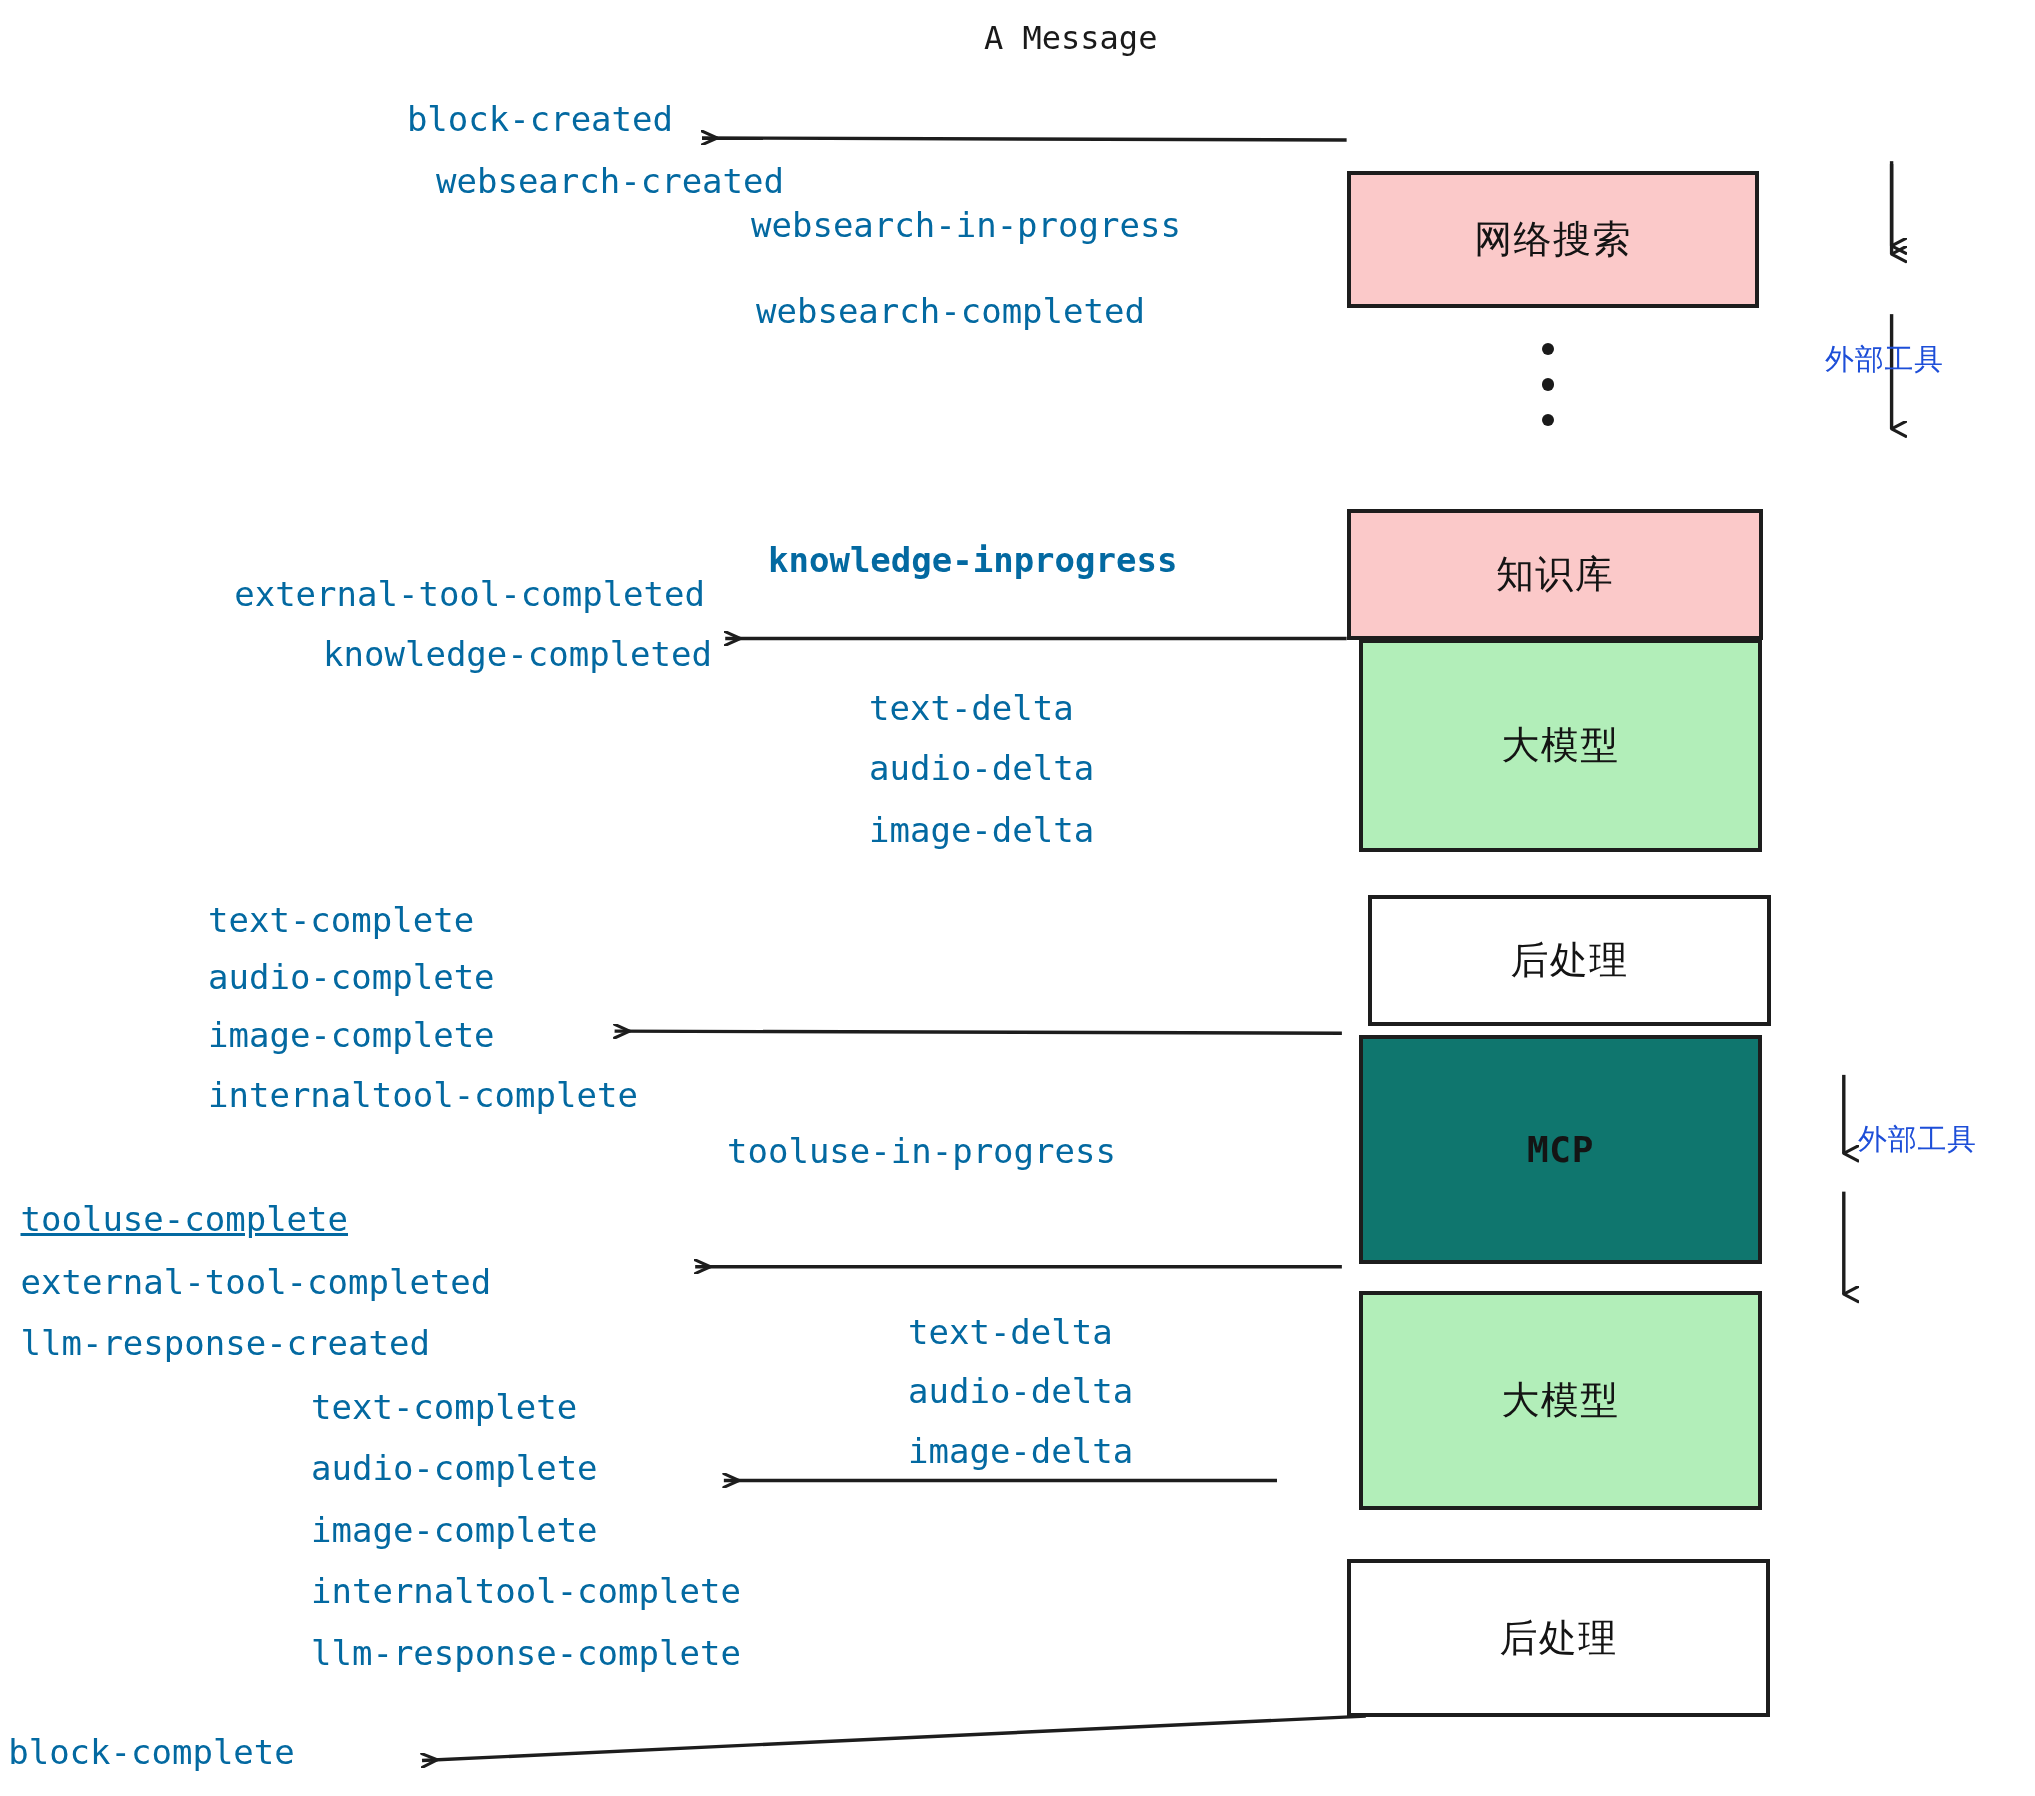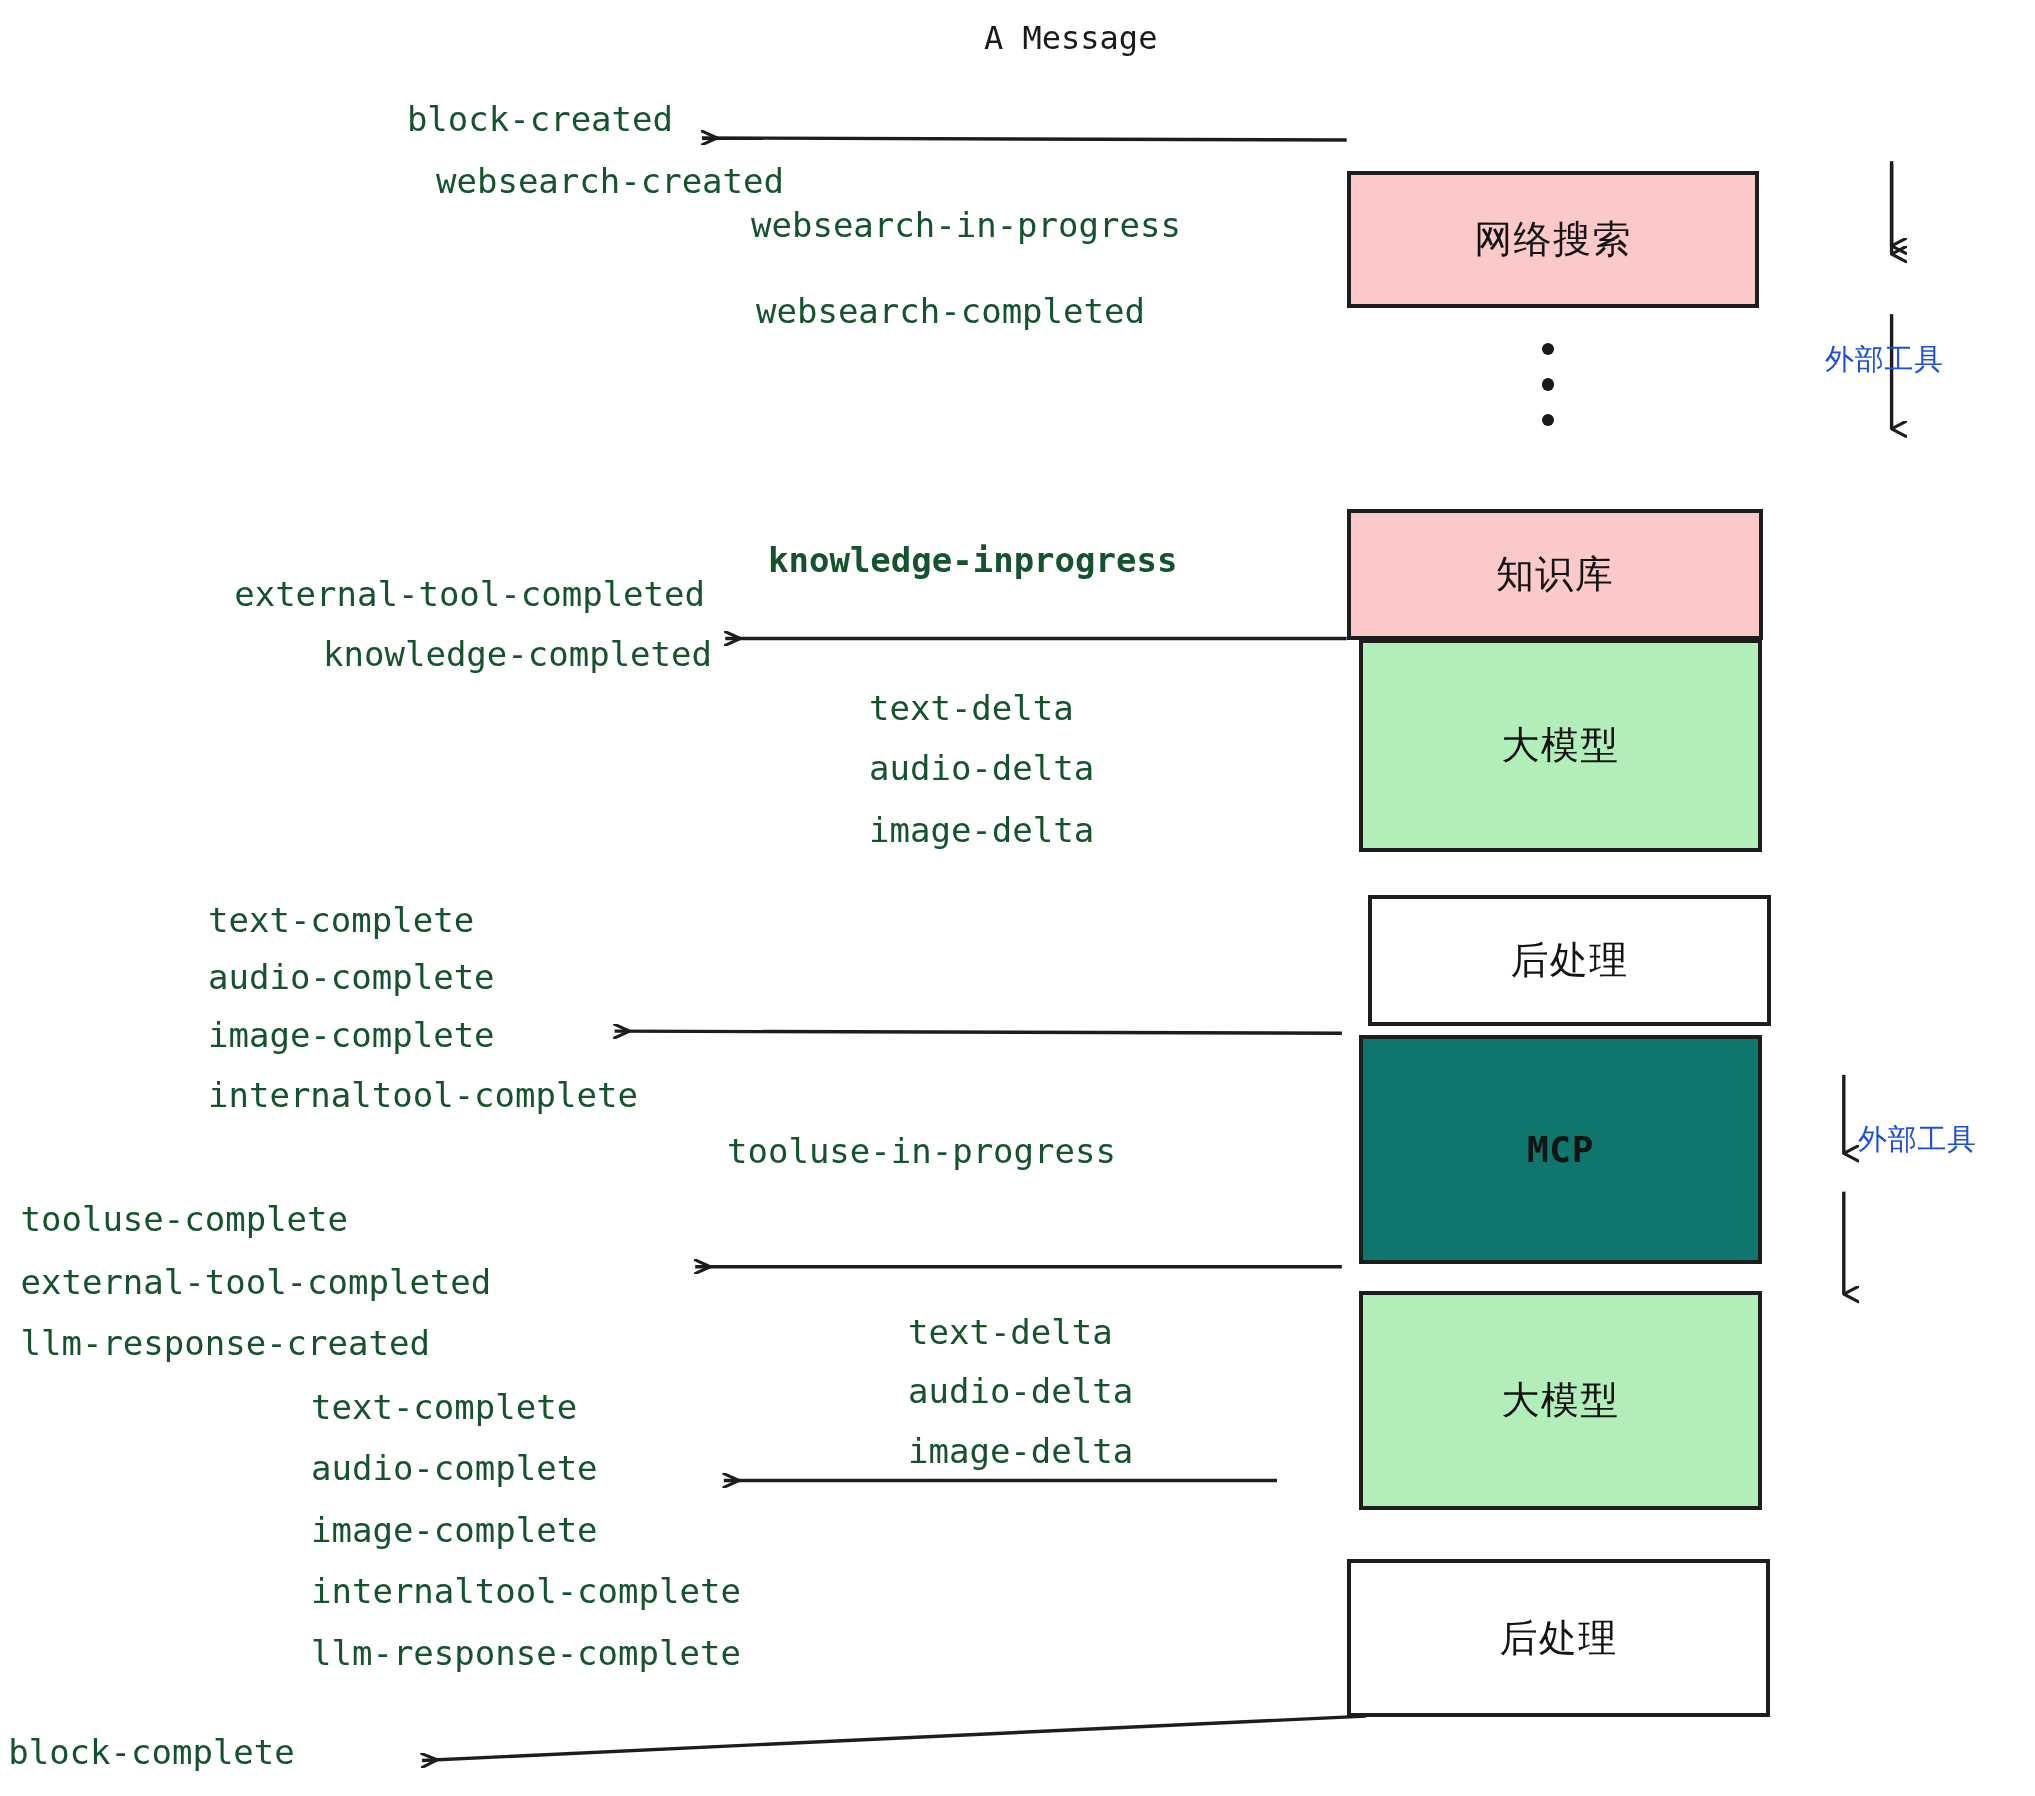--- a/index.html
+++ b/index.html
@@ -15,21 +15,21 @@
     overflow: hidden;
     font-family: "DejaVu Sans Mono", monospace;
   }
   
   .evt {
     position: absolute;
     font-family: "DejaVu Sans Mono", "Liberation Mono", monospace;
     font-size: 34px;
     line-height: 1;
     letter-spacing: 0px;
-    color: #14532d;
+    color: #0369a1;
     white-space: nowrap;
   }
   .evt.r { transform: translateX(-100%); }
   .title {
     position: absolute;
     font-family: "DejaVu Sans Mono", "Liberation Mono", monospace;
     font-size: 32px;
     color: #1a1a1a;
     white-space: nowrap;
   }
@@ -169,21 +169,21 @@
   <div class="evt" style="left:869px; top:751px;">audio-delta</div>
   <div class="evt" style="left:869px; top:813px;">image-delta</div>
 
   <div class="evt" style="left:208px; top:903px;">text-complete</div>
   <div class="evt" style="left:208px; top:960px;">audio-complete</div>
   <div class="evt" style="left:208px; top:1018px;">image-complete</div>
   <div class="evt" style="left:208px; top:1078px;">internaltool-complete</div>
 
   <div class="evt" style="left:727px; top:1134px;">tooluse-in-progress</div>
 
-  <div class="evt" style="left:20.5px; top:1202px;">tooluse-complete</div>
+  <div class="evt" style="left:20.5px; top:1202px;text-decoration:underline;">tooluse-complete</div>
   <div class="evt" style="left:20.5px; top:1265px;">external-tool-completed</div>
   <div class="evt" style="left:20.5px; top:1326px;">llm-response-created</div>
 
   <div class="evt" style="left:908px; top:1315px;">text-delta</div>
   <div class="evt" style="left:908px; top:1374px;">audio-delta</div>
   <div class="evt" style="left:908px; top:1434px;">image-delta</div>
 
   <div class="evt" style="left:311px; top:1390px;">text-complete</div>
   <div class="evt" style="left:311px; top:1451px;">audio-complete</div>
   <div class="evt" style="left:311px; top:1513px;">image-complete</div>

